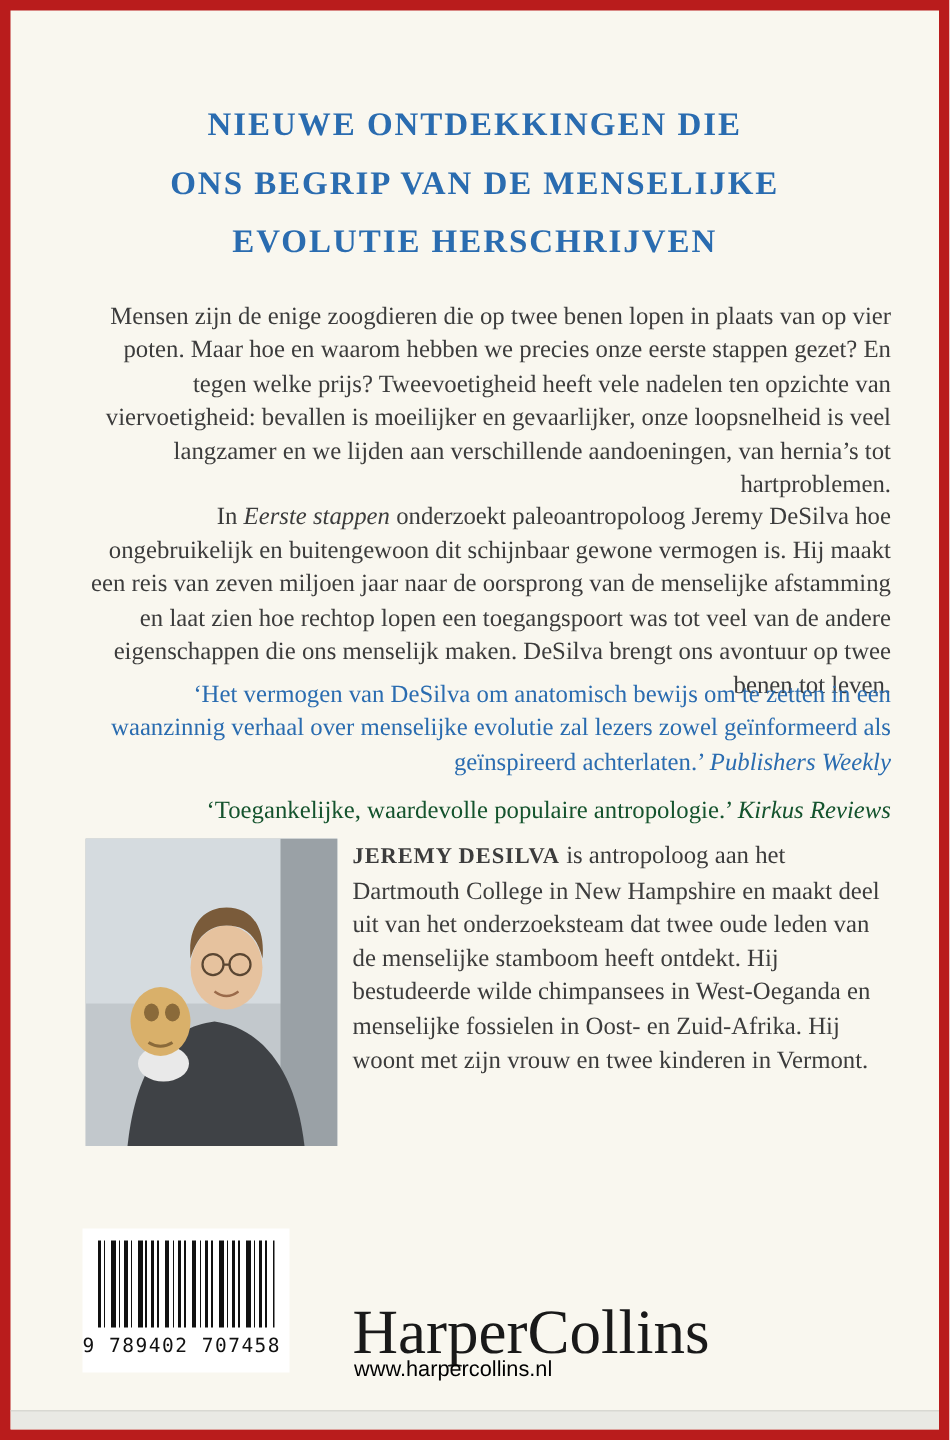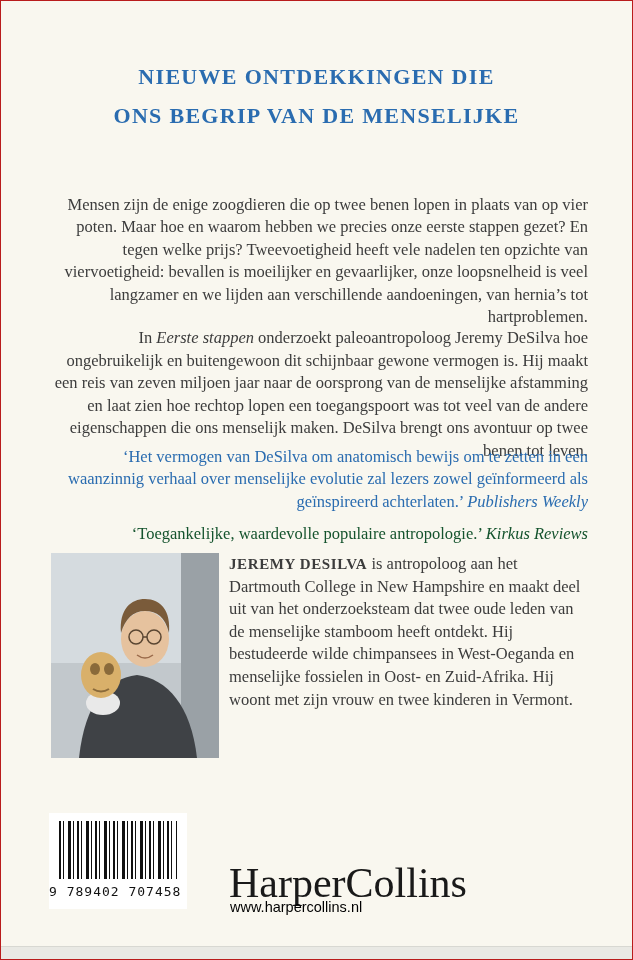--- a/index.html
+++ b/index.html
@@ -1,20 +1,20 @@
 <!DOCTYPE html>
 <html><head>
 <meta charset="utf-8">
 <style>
   html,body { margin:0; padding:0; background:#ffffff; }
   .page {
     position:relative;
     width:633px; height:960px;
     background:#f9f7ef;
-    border:1px solid #b91c1c;
+    border:7px solid #b91c1c;
     box-sizing:border-box;
     overflow:hidden;
     font-family:"Liberation Serif","DejaVu Serif",serif;
     color:#3c3c3c;
   }
   .heading {
     position:absolute; top:56px; left:20px; right:20px;
     text-align:center;
     font-size:22px; font-weight:bold;
     letter-spacing:1.3px;
@@ -84,20 +84,21 @@
   }
 </style>
 </head>
 <body>
 
 <div class="page">
 
   <div class="heading" style="color:#2a6cb0;">
     <div>NIEUWE ONTDEKKINGEN DIE</div>
     <div>ONS BEGRIP VAN DE MENSELIJKE</div>
+    <div>EVOLUTIE HERSCHRIJVEN</div>
   </div>
 
   <p class="para" style="top:176px;">
     <span>Mensen zijn de enige zoogdieren die op twee benen lopen in plaats van op vier poten. Maar hoe en waarom hebben we precies onze eerste stappen gezet? En tegen welke prijs? Tweevoetigheid heeft vele nadelen ten opzichte van viervoetigheid: bevallen is moeilijker en gevaarlijker, onze loopsnelheid is veel langzamer en we lijden aan verschillende aandoeningen, van hernia’s tot hartproblemen.</span>
   </p>
 
   <p class="para" style="top:292px;margin-top:34px;">
     <span>In </span><em>Eerste stappen</em><span> onderzoekt paleoantropoloog Jeremy DeSilva hoe ongebruikelijk en buitengewoon dit schijnbaar gewone vermogen is. Hij maakt een reis van zeven miljoen jaar naar de oorsprong van de menselijke afstamming en laat zien hoe rechtop lopen een toegangspoort was tot veel van de andere eigenschappen die ons menselijk maken. DeSilva brengt ons avontuur op twee benen tot leven.</span>
   </p>
 

